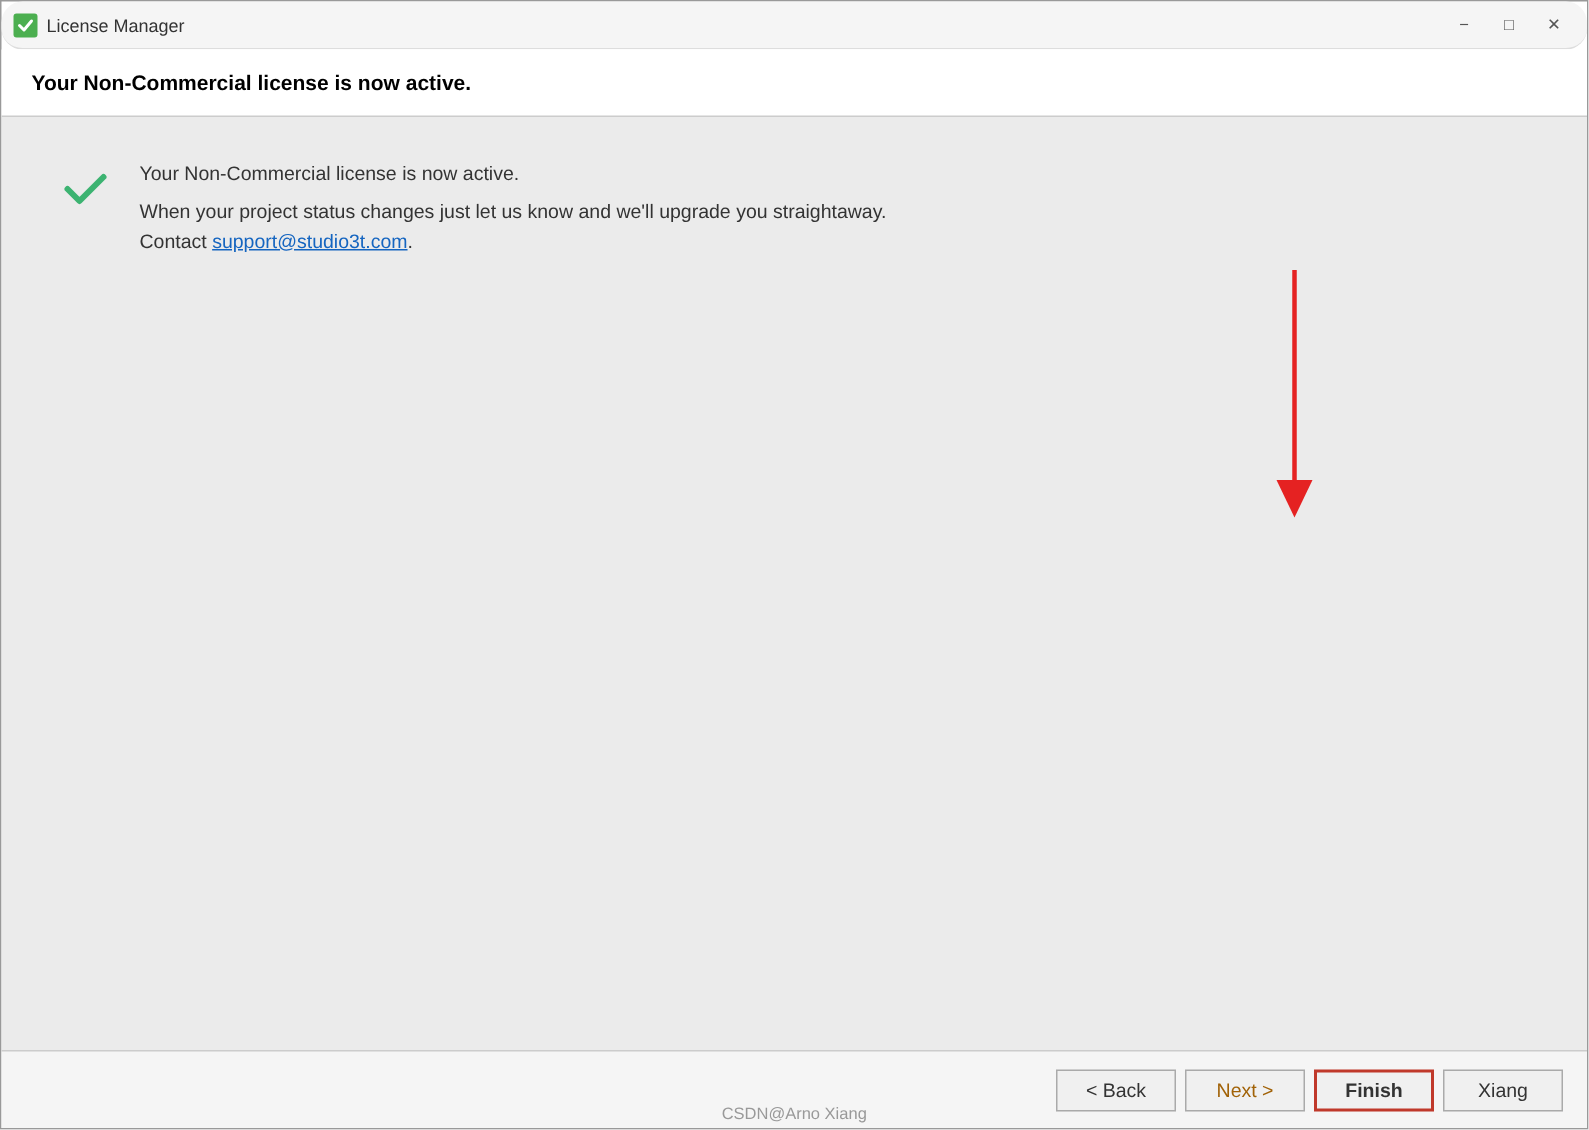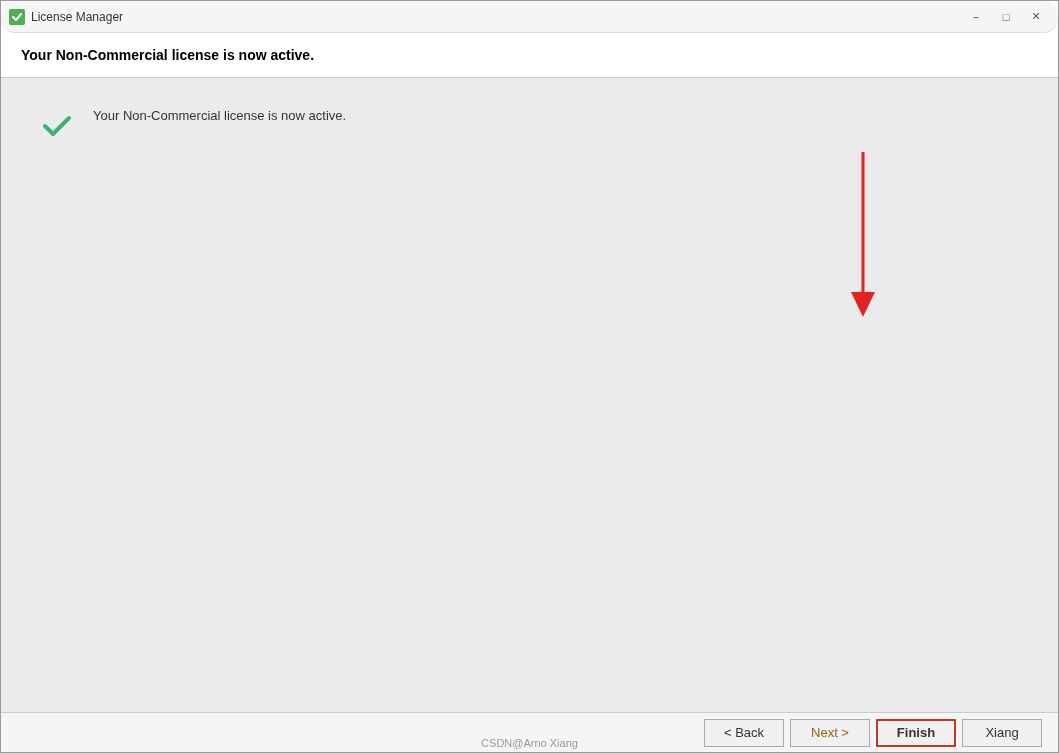--- a/index.html
+++ b/index.html
@@ -141,21 +141,21 @@
 
     .red-arrow {
       position: absolute;
       right: 125px;
       top: 10px;
       width: 60px;
       height: 170px;
     }
 
     .footer {
-      height: 40px;
+      height: 52px;
       background: #f5f5f5;
       border-top: 1px solid #ccc;
       display: flex;
       align-items: center;
       justify-content: flex-end;
       padding: 0 16px;
       gap: 6px;
       flex-shrink: 0;
     }
 
@@ -220,20 +220,24 @@
     <div class="message-row">
 
       <div class="check-icon">
         <svg viewBox="0 0 32 32" fill="none" xmlns="http://www.w3.org/2000/svg">
           <polyline points="4,16 12,24 28,8" stroke="#3CB371" stroke-width="4" stroke-linecap="round" stroke-linejoin="round"></polyline>
         </svg>
       </div>
 
       <div class="message-content">
         <div class="message-line1">Your Non-Commercial license is now active.</div>
+        <div class="message-line2">
+          <span>When your project status changes just let us know and we'll upgrade you straightaway.</span><br>
+          <span>Contact </span><a href="#">support@studio3t.com</a><span>.</span>
+        </div>
       </div>
     </div>
 
     <div class="arrow-area">
 
       <svg class="red-arrow" viewBox="0 0 60 170" xmlns="http://www.w3.org/2000/svg">
         <line x1="30" y1="0" x2="30" y2="145" stroke="#e52222" stroke-width="3"></line>
         <polygon points="30,165 18,140 42,140" fill="#e52222"></polygon>
       </svg>
     </div>

